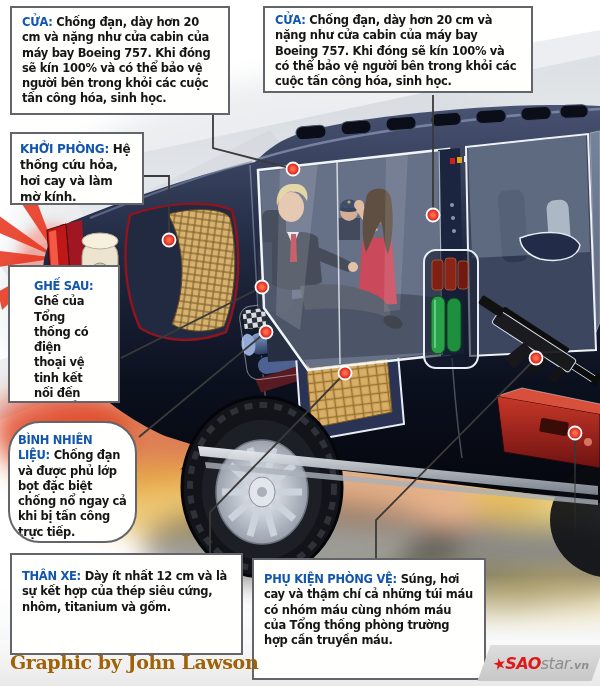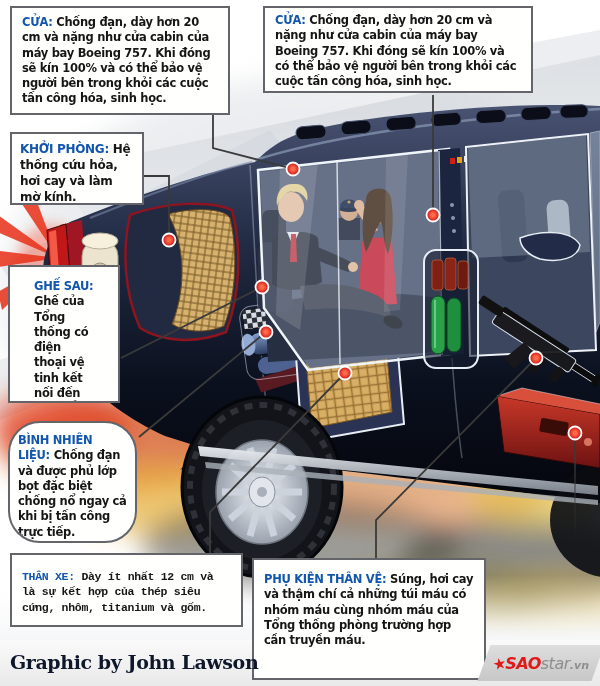--- a/index.html
+++ b/index.html
@@ -10,27 +10,27 @@
   .callout{position:absolute;box-sizing:border-box;background:#fffffe;
       border:2px solid #63656a;color:#161616;font-weight:700;
       font-size:11.5px;line-height:1.33;letter-spacing:-0.3px;
       padding:7px 10px;overflow:hidden;z-index:5;}
   .callout .clabel{color:#1256ae;}
   #cb-door-left  {left:10px; top:6px;  width:220px;height:109px;}
   #cb-door-right {left:263px;top:6px;  width:270px;height:87px; padding-top:5px;}
   #cb-ignition   {left:10px; top:132px;width:134px;height:73px; font-size:12px;padding:8px;}
   #cb-rear-seat  {left:8px;  top:265px;width:112px;height:138px;padding:12px 24px;}
   #cb-fuel      {left:8px;  top:421px;width:129px;height:122px;padding:10px 8px;border-radius:32px;}
-  #cb-body      {left:10px; top:553px;width:233px;height:74px; padding:14px 10px;font-family:Liberation Mono, monospace;}
+  #cb-body      {left:10px; top:553px;width:233px;height:102px; padding:14px 10px;}
   #cb-defense   {left:252px;top:558px;width:234px;height:122px;padding:12px 10px;}
   #bottom-strip{position:absolute;left:0;top:640px;width:600px;height:46px;
       background:linear-gradient(180deg,#fafafa, #e9e9ea);z-index:3;}
   #credit{position:absolute;left:10px;top:651px;z-index:6;
       font-family:"DejaVu Serif","Liberation Serif",serif;
-      font-weight:700;font-size:19px;color:#0f172a;letter-spacing:-0.4px;}
+      font-weight:700;font-size:19px;color:#a16207;letter-spacing:-0.4px;}
   #logo{position:absolute;left:484px;top:645px;width:114px;height:36px;
       background:linear-gradient(180deg,#dedede,#c7c7c8);
       transform:skewX(-20deg);z-index:6;display:flex;align-items:center;
       justify-content:center;}
   #logo .inner{transform:skewX(20deg);display:flex;align-items:baseline;
       font-style:italic;white-space:nowrap;}
   #logo .star{color:#e01818;font-style:normal;font-size:15px;line-height:1;
       transform:rotate(-12deg);margin-right:-1px;}
   #logo .sao{color:#e01818;font-weight:800;font-size:16px;letter-spacing:-0.5px;}
   #logo .starword{color:#8e8e8e;font-weight:500;font-size:16px;letter-spacing:-0.5px;}
@@ -359,21 +359,21 @@
 </div>
 <div class="callout" id="cb-fuel">
   <span class="clabel">BÌNH NHIÊN LIỆU:</span>
   <span>Chống đạn và được phủ lớp bọt đặc biệt chống nổ ngay cả khi bị tấn công trực tiếp.</span>
 </div>
 <div class="callout" id="cb-body">
   <span class="clabel">THÂN XE:</span>
   <span>Dày ít nhất 12 cm và là sự kết hợp của thép siêu cứng, nhôm, titanium và gốm.</span>
 </div>
 <div class="callout" id="cb-defense">
-  <span class="clabel">PHỤ KIỆN THÂN VỆ:</span>
+  <span class="clabel">PHỤ KIỆN PHÒNG VỆ:</span>
   <span>Súng, hơi cay và thậm chí cả những túi máu có nhóm máu cùng nhóm máu của Tổng thống phòng trường hợp cần truyền máu.</span>
 </div>
 
 <div id="bottom-strip"></div>
 <div id="credit">Graphic by John Lawson</div>
 <div id="logo">
   <div class="inner">
     <span class="star">★</span>
         <span class="sao">SAO</span>
         <span class="starword">star</span>

